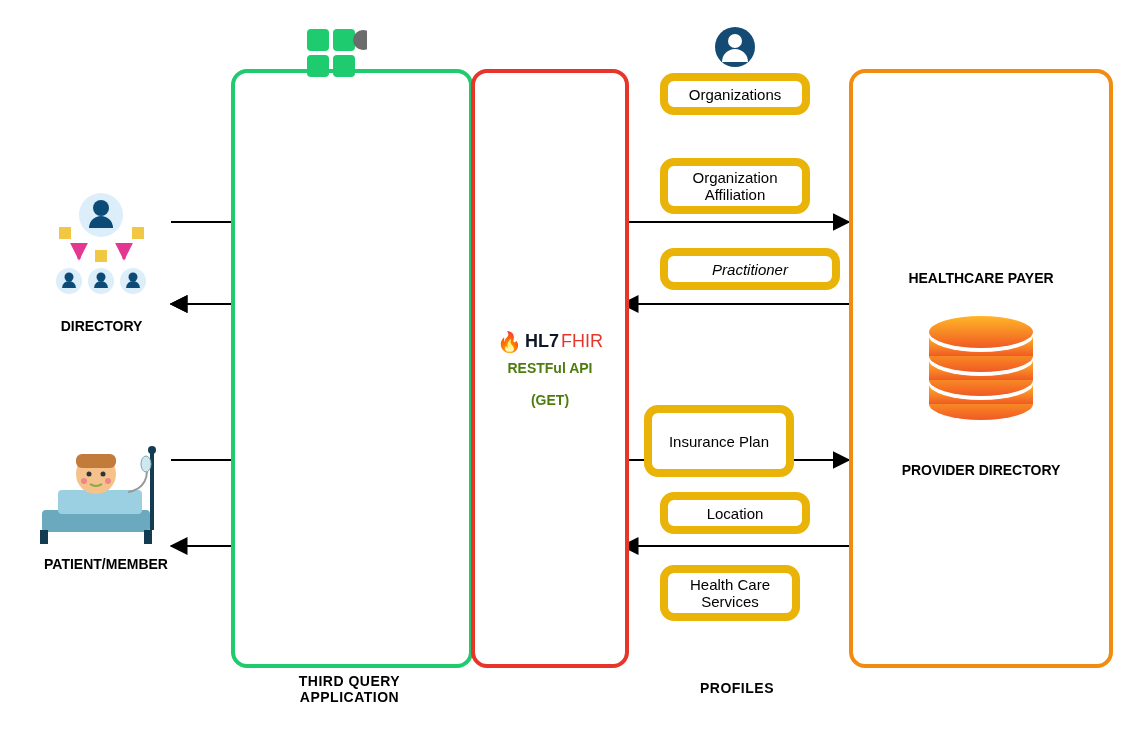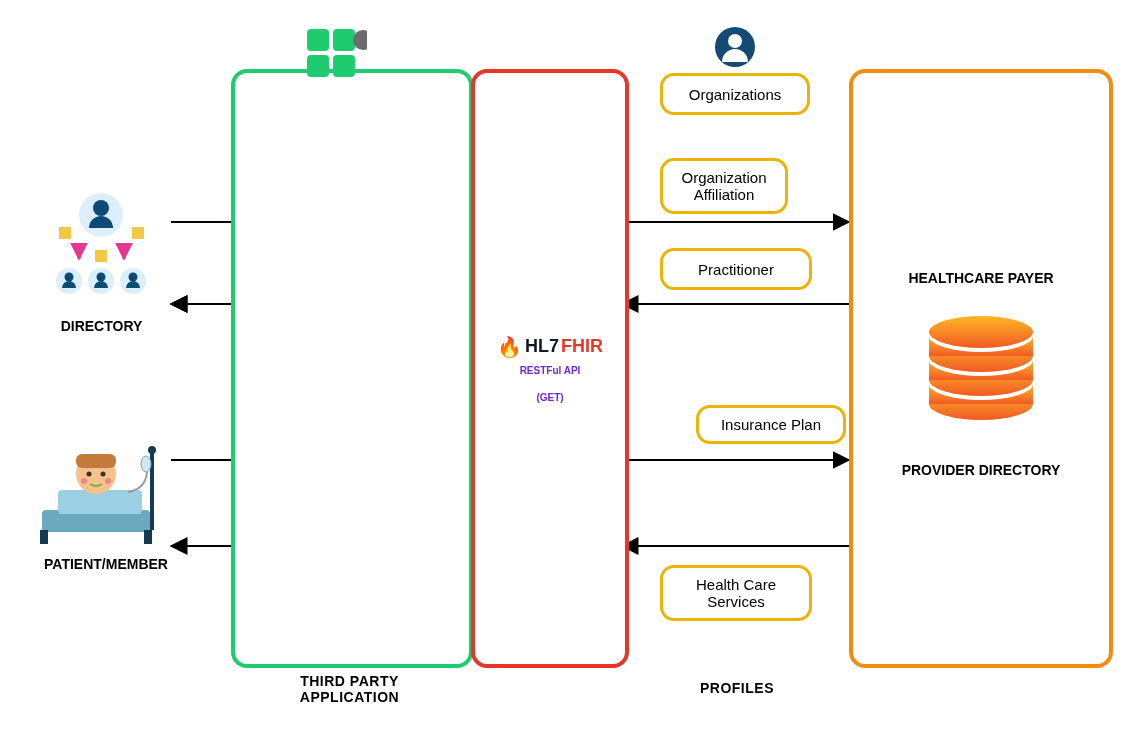--- a/index.html
+++ b/index.html
@@ -33,45 +33,45 @@
     position: absolute;
     border: 4px solid #E7352A;
     border-radius: 16px;
     background: #fff;
     display: flex;
     flex-direction: column;
     align-items: center;
     justify-content: center;
   }
   .red-box .api-text {
-    color: #6d28d9;
+    color: #4d7c0f;
     font-weight: bold;
-    font-size: 10px;
+    font-size: 14px;
     text-align: center;
     margin-top: 6px;
   }
   
   .hl7fhir {
     display: flex;
     align-items: center;
     font-weight: bold;
     font-size: 18px;
   }
   .hl7fhir .flame {
     color: #E8572C;
     font-size: 20px;
     margin-right: 3px;
   }
   .hl7fhir .hl7 { color: #0f172a; }
-  .hl7fhir .fhir { color: #E7352A; font-weight: bold; }
+  .hl7fhir .fhir { color: #E7352A; font-weight: normal; }
 
   
   .pill {
     position: absolute;
-    border: 3px solid #eab308;
+    border: 8px solid #eab308;
     border-radius: 14px;
     background: #fff;
     display: flex;
     align-items: center;
     justify-content: center;
     font-size: 15px;
     font-weight: normal;
     text-align: center;
     padding: 4px 6px;
     box-sizing: border-box;
@@ -171,21 +171,21 @@
 
   <div class="appicon" style="left:307px; top:29px; z-index:6;">
     <svg width="60" height="48">
       <rect x="0" y="0" width="22" height="22" rx="4" fill="#1ECB6E"></rect>
       <rect x="26" y="0" width="22" height="22" rx="4" fill="#1ECB6E"></rect>
       <circle cx="56" cy="11" r="10" fill="#6b6b6b"></circle>
       <rect x="0" y="26" width="22" height="22" rx="4" fill="#1ECB6E"></rect>
       <rect x="26" y="26" width="22" height="22" rx="4" fill="#1ECB6E"></rect>
     </svg>
   </div>
-  <div class="label" style="left:252px; top:673px; width:195px;">THIRD PARTY APPLICATION</div>
+  <div class="label" style="left:252px; top:673px; width:195px;">THIRD QUERY APPLICATION</div>
 
   <div class="red-box" style="left:471px; top:69px; width:150px; height:591px; z-index:5;">
     <div class="hl7fhir">
       <span class="flame">🔥</span>
       <span class="hl7">HL7</span>
       <span style="width:2px;"></span>
       <span class="fhir">FHIR</span>
     </div>
     <div class="api-text">RESTFul API</div>
     <div class="api-text" style="margin-top:16px;text-align:right;">(GET)</div>
@@ -193,24 +193,25 @@
 
   <div style="position:absolute; left:714px; top:26px; z-index:6;">
     <svg width="42" height="42">
       <circle cx="21" cy="21" r="20" fill="#144B75"></circle>
       <circle cx="21" cy="15" r="7" fill="#fff"></circle>
       <path d="M8 36 a13 13 0 0 1 26 0" fill="#fff"></path>
     </svg>
   </div>
 
   <div class="pill" style="left:660px; top:73px;  width:150px; height:42px;">Organizations</div>
-  <div class="pill" style="left:660px; top:158px; width:128px; height:56px;">Organization Affiliation</div>
-  <div class="pill" style="left:660px; top:248px; width:152px; height:42px;">Practitioner</div>
-  <div class="pill" style="left:696px; top:405px; width:150px; height:39px;">Insurance Plan</div>
-  <div class="pill" style="left:660px; top:565px; width:152px; height:56px;">Health Care Services</div>
+  <div class="pill" style="left:660px; top:158px; width:150px; height:56px;">Organization Affiliation</div>
+  <div class="pill" style="left:660px; top:248px; width:180px; height:42px;font-style:italic;">Practitioner</div>
+  <div class="pill" style="left:644px; top:405px; width:150px; height:72px;">Insurance Plan</div>
+  <div class="pill" style="left:660px; top:492px; width:150px; height:42px;">Location</div>
+  <div class="pill" style="left:660px; top:565px; width:140px; height:56px;">Health Care Services</div>
 
   <div class="label" style="left:682px; top:680px; width:110px;">PROFILES</div>
 
   <div class="orange-box" style="left:849px; top:69px; width:256px; height:591px; z-index:5; justify-content:center;">
     <div class="title">HEALTHCARE PAYER</div>
     <div class="db-stack">
       <svg width="120" height="110" viewBox="0 0 120 110">
         <defs>
           <linearGradient id="dbgrad" x1="0" y1="0" x2="0" y2="1">
             <stop offset="0%" stop-color="#FFB627"></stop>

